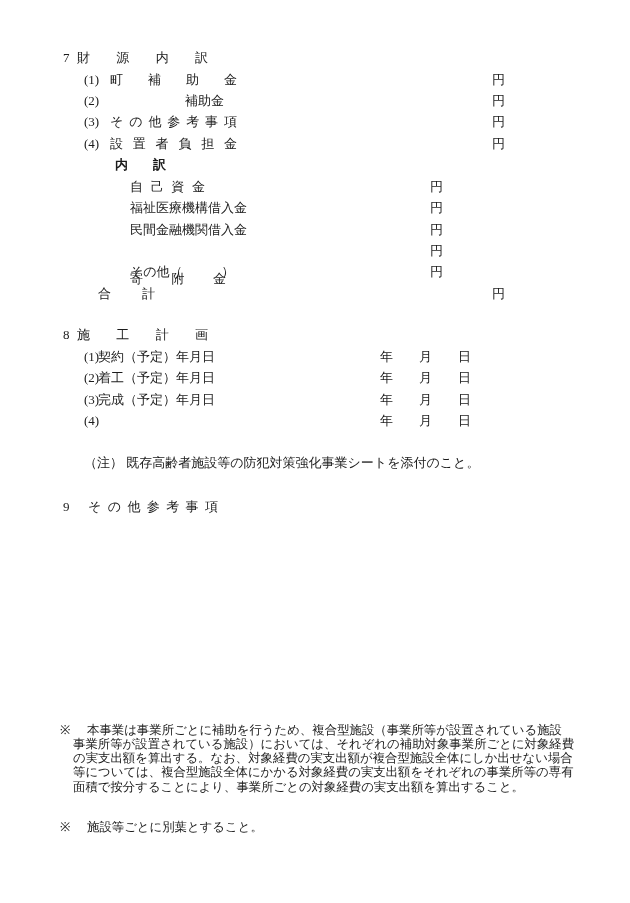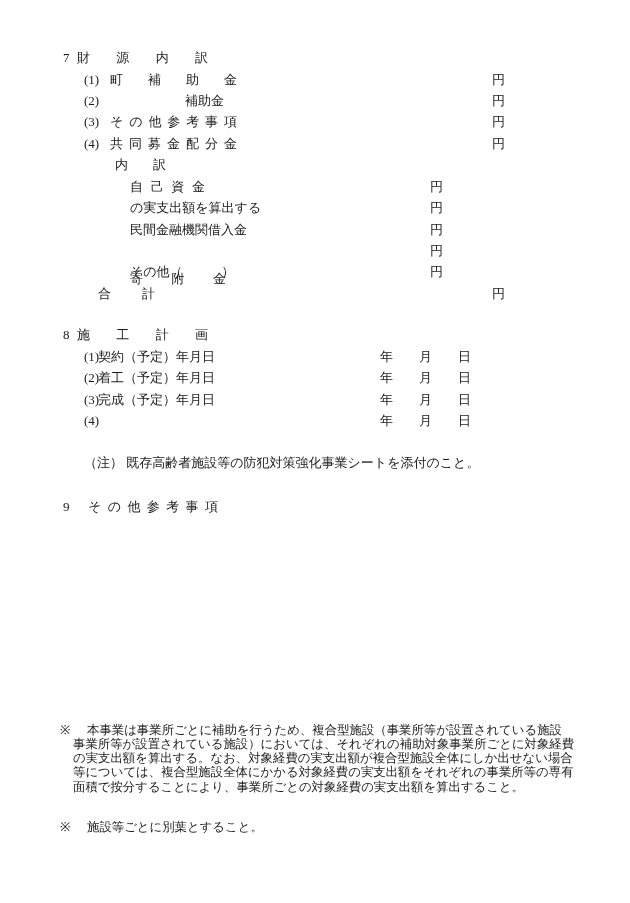--- a/index.html
+++ b/index.html
@@ -22,21 +22,21 @@
     text-align:justify;
     text-align-last:justify;
     -moz-text-align-last:justify;
   }
   .w131 { width:131px; }
   .w130 { width:130px; }
   .w127 { width:127px;margin-left:12px; }
   .w96  { width:96px;margin-top:28px;  }
   .w75  { width:75px;  }
   .w57  { width:57px;  }
-  .w51  { width:51px;  }
+  .w51  { width:51px;font-weight:bold;  }
   .fn   { font-size:12.4px; }
 </style>
 </head>
 <body>
 
 <div class="page">
 
   <span class="t" style="left:63px;top:51px">7</span>
   <span class="t jst w131" style="left:77px;top:51px">財源内訳</span>
 
@@ -46,29 +46,29 @@
 
   <span class="t" style="left:84px;top:94px">(2)</span>
   <span class="t" style="left:185px;top:94px">補助金</span>
   <span class="t" style="left:492px;top:94px">円</span>
 
   <span class="t" style="left:84px;top:115px">(3)</span>
   <span class="t jst w127" style="left:98px;top:115px">その他参考事項</span>
   <span class="t" style="left:492px;top:115px">円</span>
 
   <span class="t" style="left:84px;top:137px">(4)</span>
-  <span class="t jst w127" style="left:98px;top:137px">共同募金配分金</span>
+  <span class="t jst w127" style="left:98px;top:137px">設置者負担金</span>
   <span class="t" style="left:492px;top:137px">円</span>
 
   <span class="t jst w51" style="left:115px;top:158px">内訳</span>
 
   <span class="t jst w75" style="left:130px;top:180px">自己資金</span>
   <span class="t" style="left:430px;top:180px">円</span>
 
-  <span class="t" style="left:130px;top:201px">の実支出額を算出する</span>
+  <span class="t" style="left:130px;top:201px">福祉医療機構借入金</span>
   <span class="t" style="left:430px;top:201px">円</span>
 
   <span class="t" style="left:130px;top:223px">民間金融機関借入金</span>
   <span class="t" style="left:430px;top:223px">円</span>
 
   <span class="t jst w96" style="left:130px;top:244px">寄附金</span>
   <span class="t" style="left:430px;top:244px">円</span>
 
   <span class="t" style="left:130px;top:265px">その他（　　　）</span>
   <span class="t" style="left:430px;top:265px">円</span>

